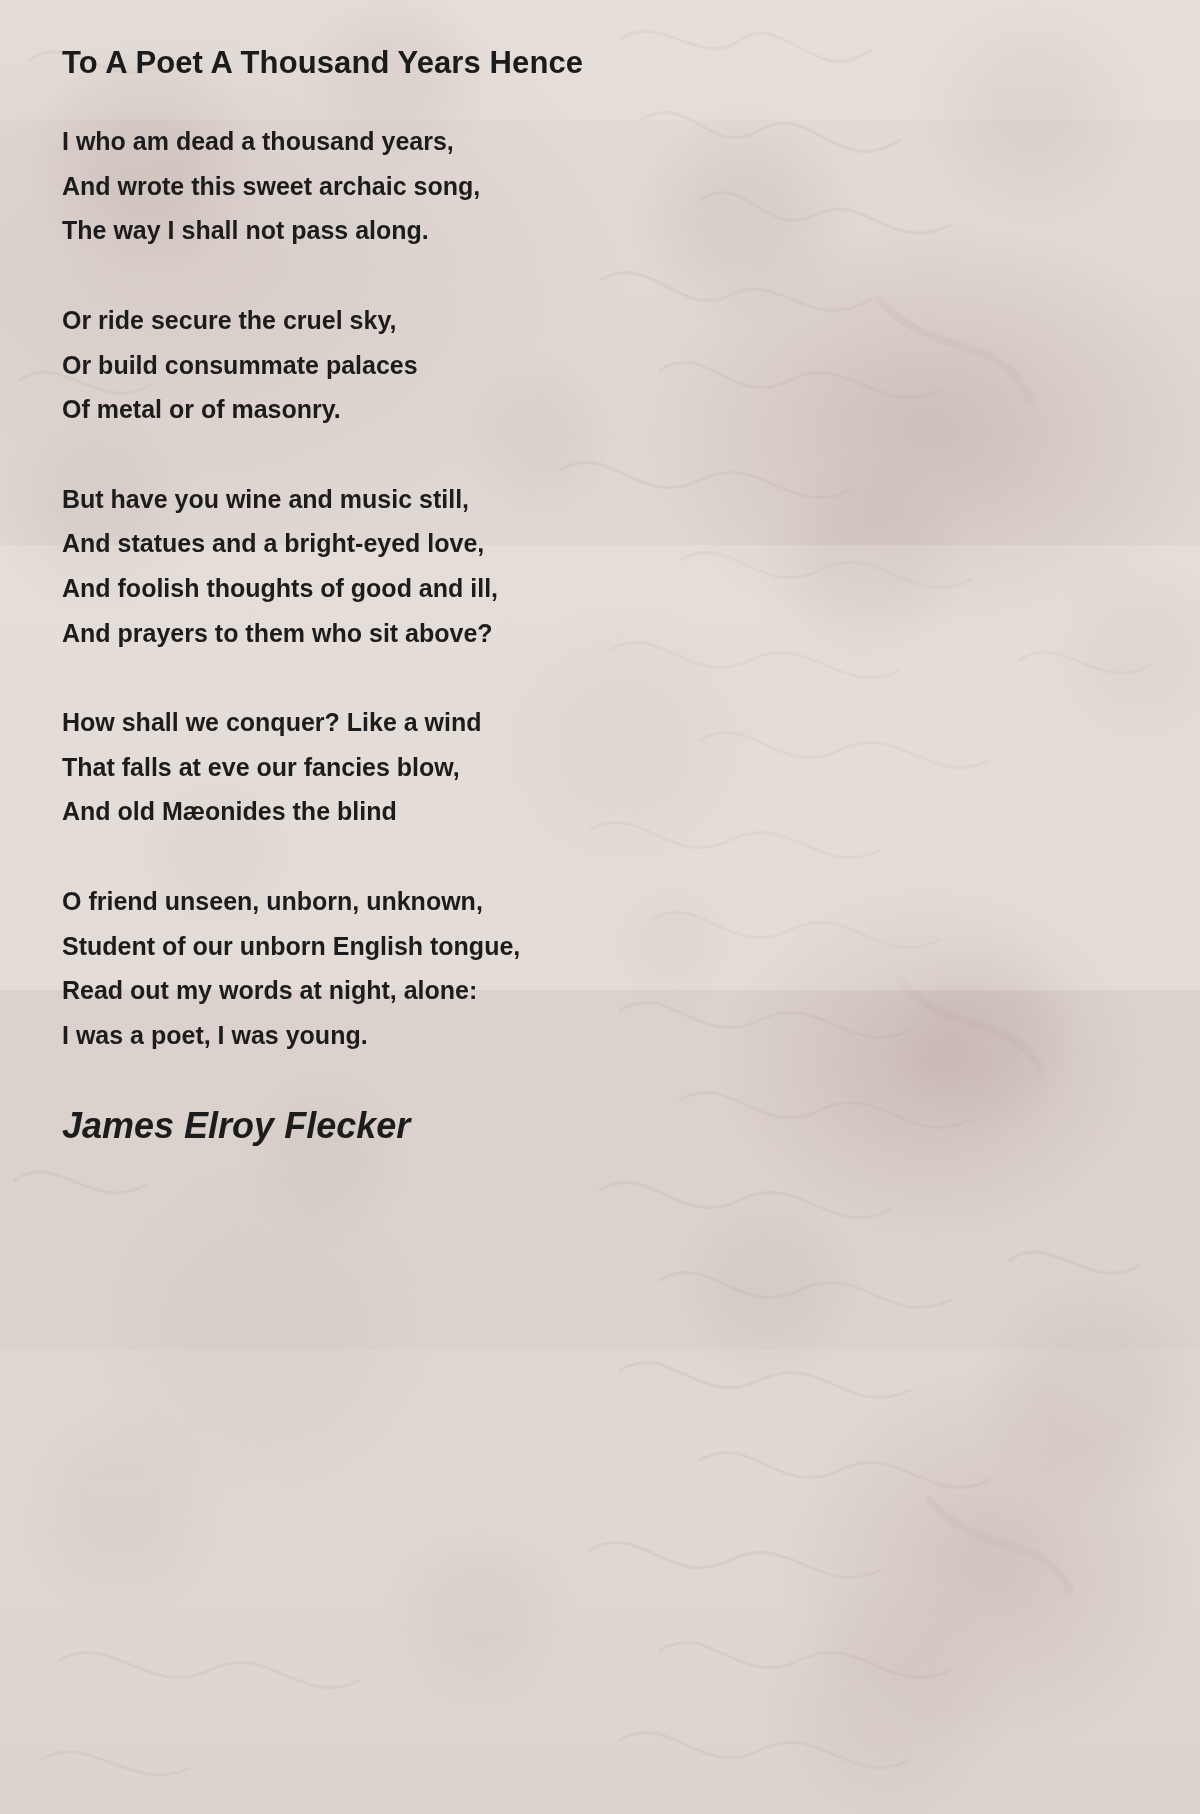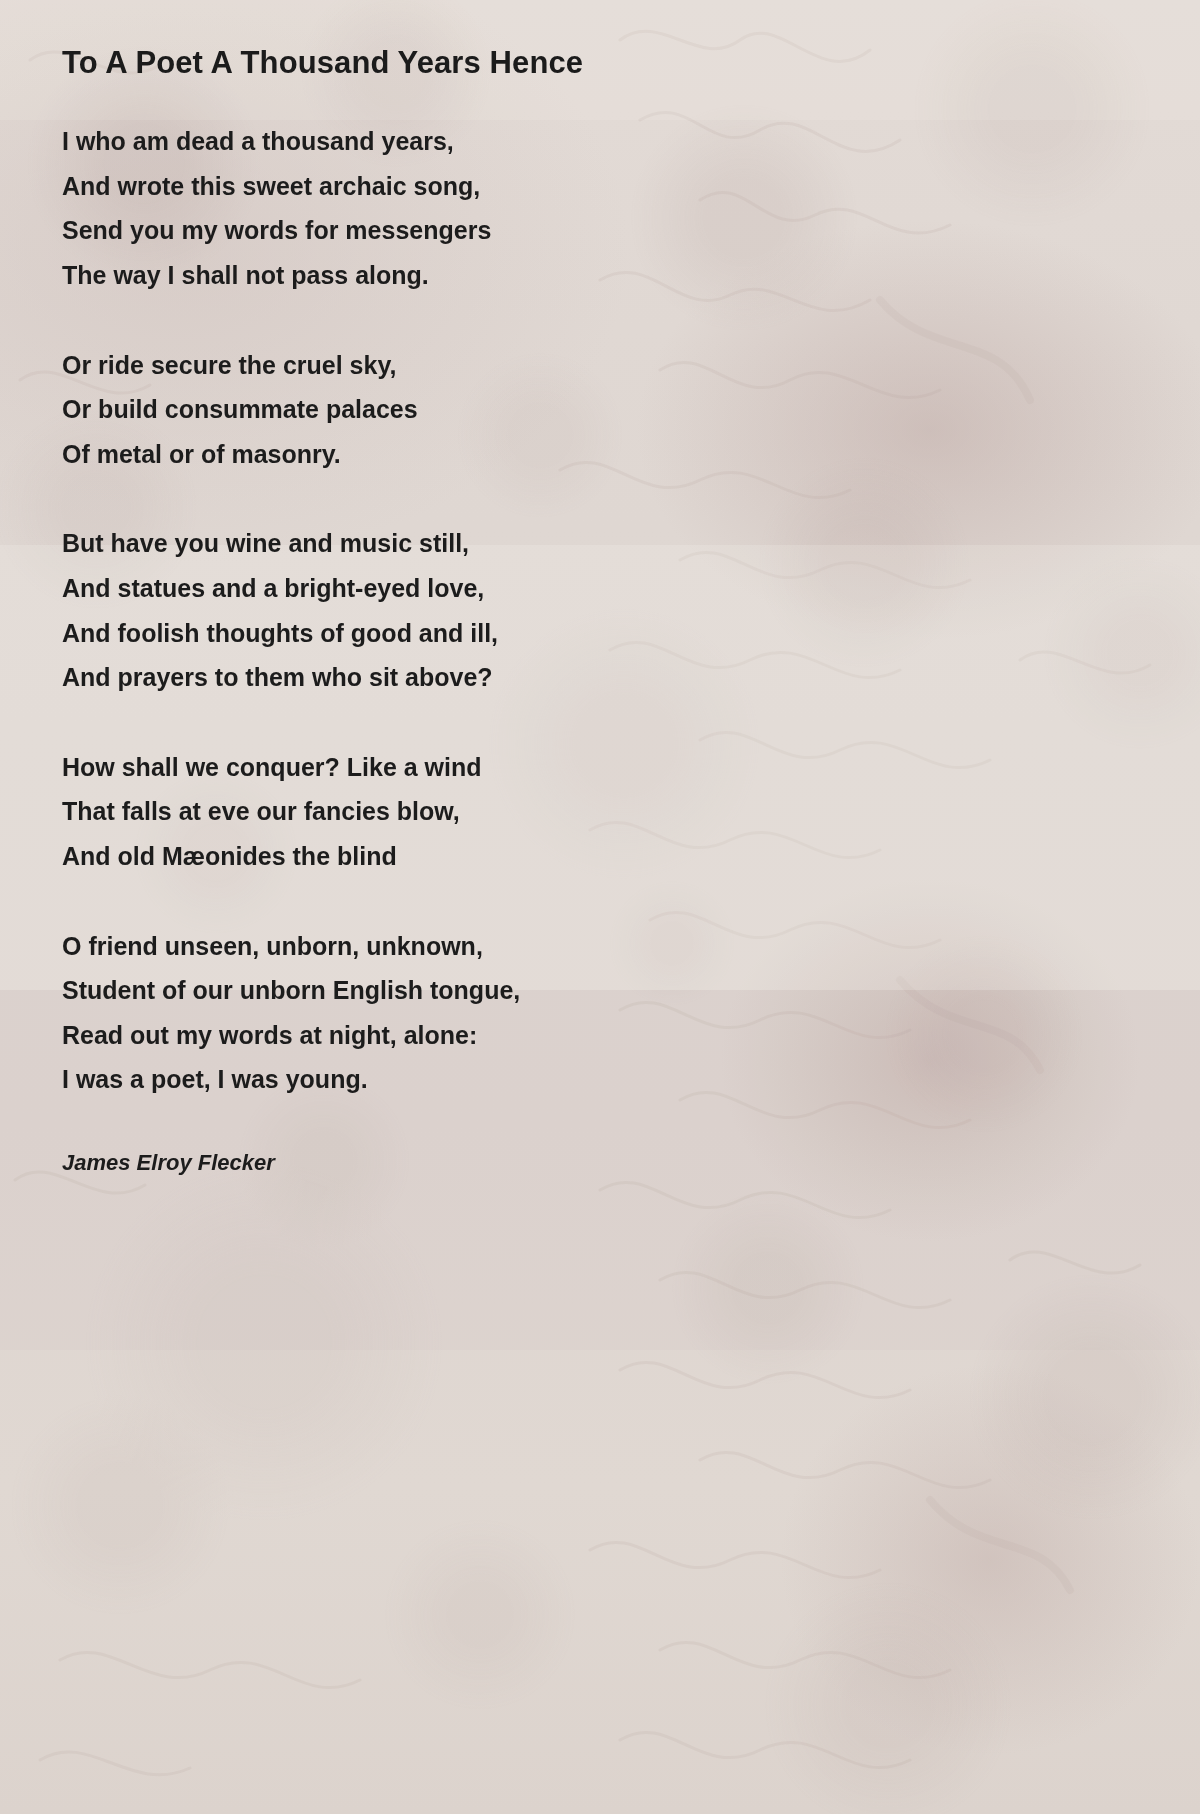--- a/index.html
+++ b/index.html
@@ -94,21 +94,21 @@
   }
   .line {
     font-size: 25px;
     font-weight: bold;
     color: #1c1c1c;
     line-height: 44.6px;
     white-space: pre;
   }
   .author {
     margin-top: 48px;
-    font-size: 22px;
+    font-size: 36px;
     font-style: italic;
     font-weight: bold;
     color: #1c1c1c;
   }
 </style>
 </head>
 <body>
 
 <div class="page">
 
@@ -155,21 +155,20 @@
   <div class="band band-a"></div>
   <div class="band band-b"></div>
 
   <div class="content">
 
     <h1 class="poem-title">To A Poet A Thousand Years Hence</h1>
 
     <div class="stanza">
       <div class="line">I who am dead a thousand years,</div>
       <div class="line">And wrote this sweet archaic song,</div>
-      <div class="line">Send you my words for messengers</div>
       <div class="line">The way I shall not pass along.</div>
     </div>
 
     <div class="stanza">
       <div class="line">Or ride secure the cruel sky,</div>
       <div class="line">Or build consummate palaces</div>
       <div class="line">Of metal or of masonry.</div>
     </div>
 
     <div class="stanza">

